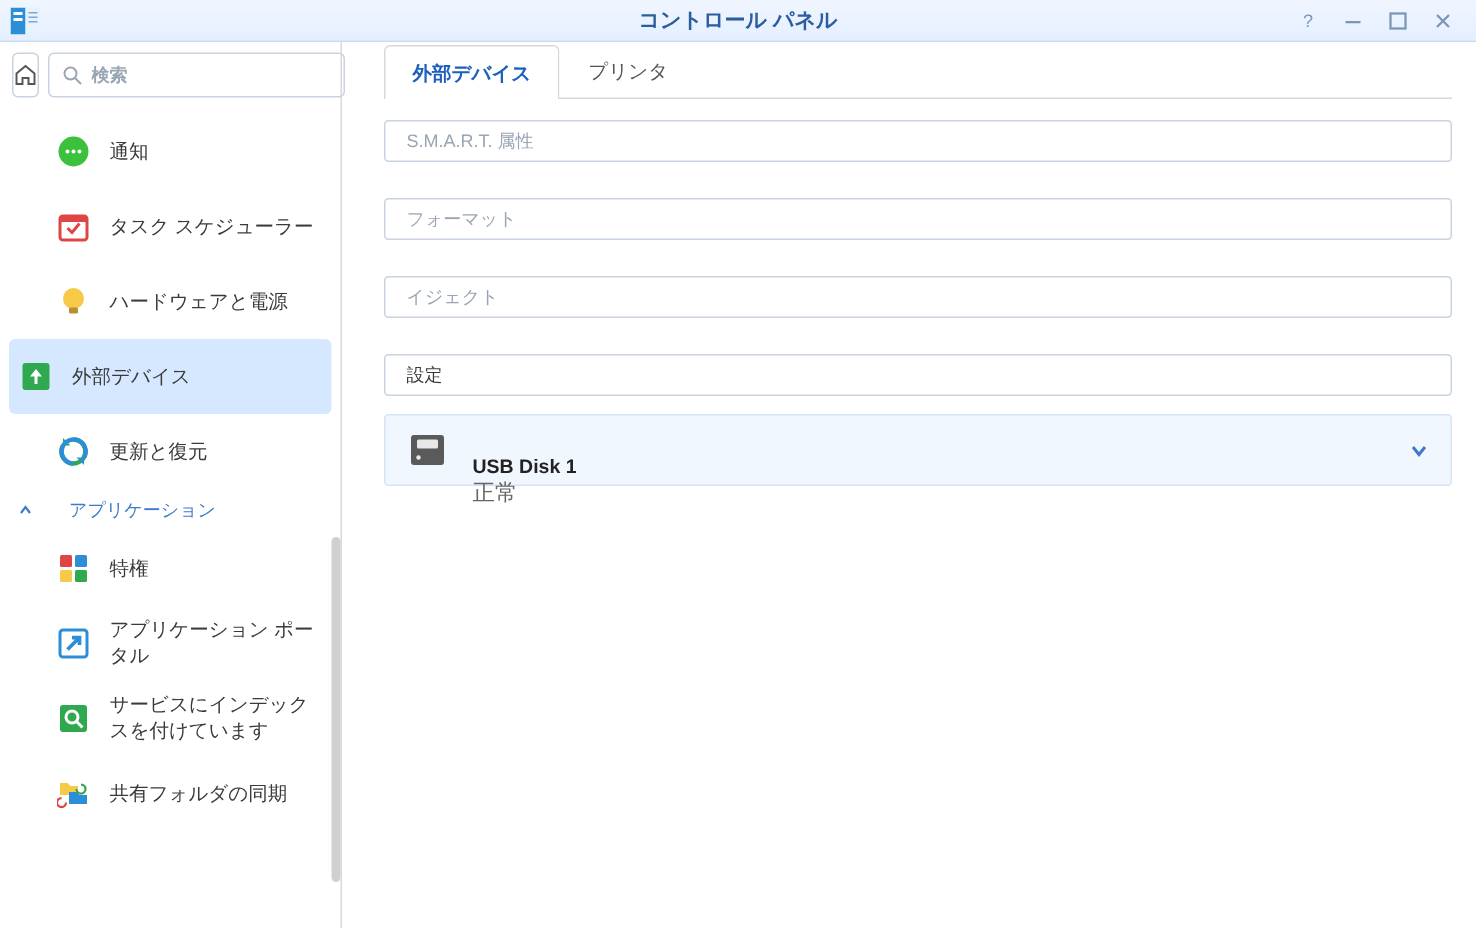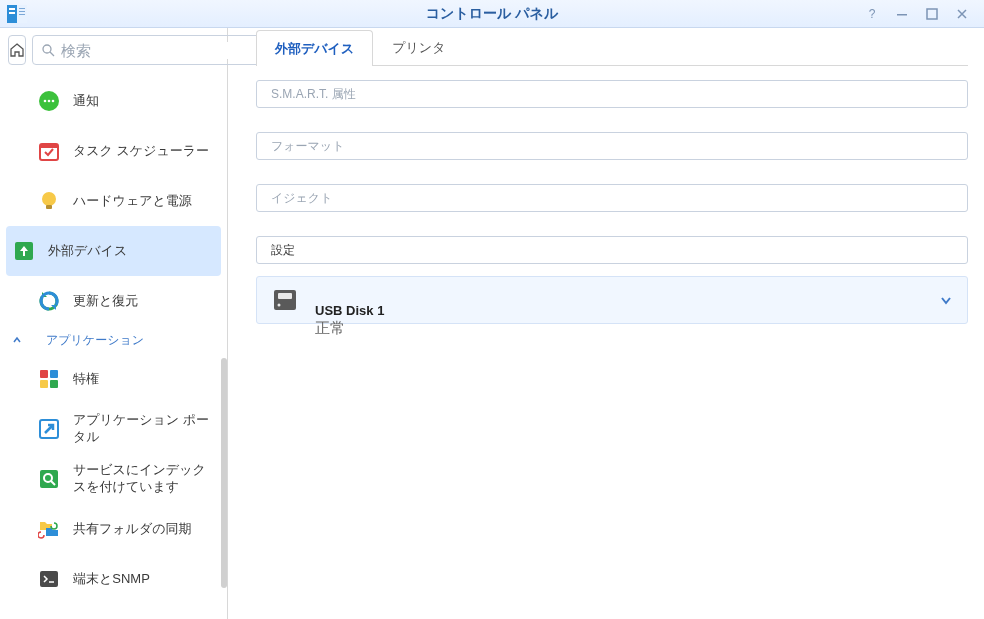--- a/index.html
+++ b/index.html
@@ -64,22 +64,23 @@
       border: 1px solid #c9d2df;
       border-radius: 4px;
       display: flex;
       align-items: center;
       padding: 0 8px;
       gap: 6px;
     }
     .search-box input {
       border: none; outline: none;
       flex: 1;
-      font-size: 15px;
+      font-size: 12px;
       color: #0f766e;
+      font-weight: bold;
     }
     .search-box input::placeholder { color: #9aa5b3; }
     
     .sidebar-list {
       flex: 1;
       overflow-y: auto;
       padding-top: 4px;
     }
     .sidebar-item {
       height: 50px;
@@ -349,30 +350,20 @@
           <svg width="22" height="22" viewBox="0 0 22 22">
               <path d="M2 4 L7 4 L9 6 L14 6 L14 12 L2 12 Z" fill="#f7c948"></path>
               <path d="M8 10 L13 10 L15 12 L20 12 L20 18 L8 18 Z" fill="#2d8ed8"></path>
               <path d="M16 5 A3 3 0 1 1 13 8" fill="none" stroke="#2fa84f" stroke-width="1.5"></path>
               <path d="M6 17 A3 3 0 1 1 3 14" fill="none" stroke="#e04545" stroke-width="1.5"></path>
             </svg>
         </span>
         <span class="sb-label">共有フォルダの同期</span>
       </div>
 
-      <div class="sidebar-item">
-        <span class="sb-icon">
-          <svg width="22" height="22" viewBox="0 0 22 22">
-              <rect x="2" y="3" width="18" height="16" rx="2" fill="#4a4a4a"></rect>
-              <path d="M6 8 L9 11 L6 14" fill="none" stroke="#fff" stroke-width="1.5"></path>
-              <path d="M11 14 L16 14" stroke="#fff" stroke-width="1.5"></path>
-            </svg>
-        </span>
-        <span class="sb-label">端末とSNMP</span>
-      </div>
 
     </div>
     <div class="sidebar-scrollbar"></div>
   </div>
 
   <div class="main">
     <div class="tabs">
       <div class="tab active">外部デバイス</div>
       <div class="tab">プリンタ</div>
     </div>

